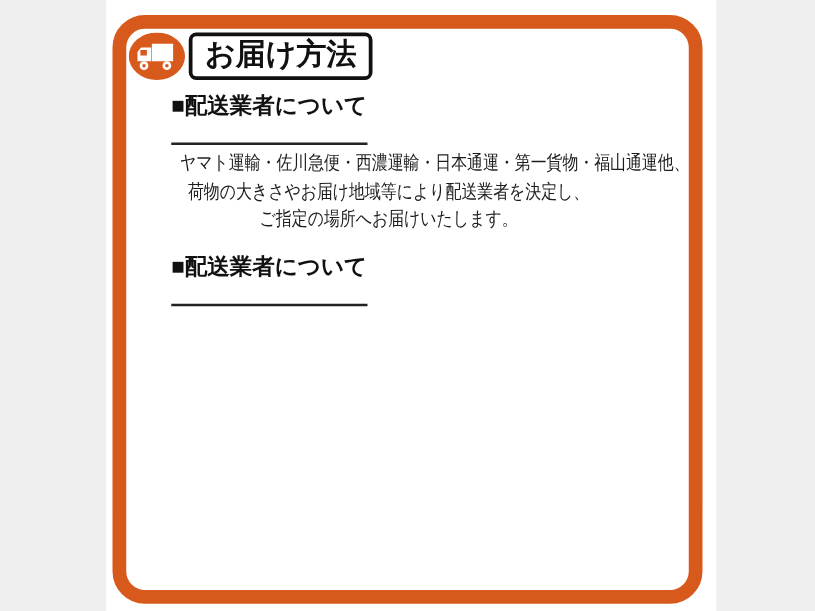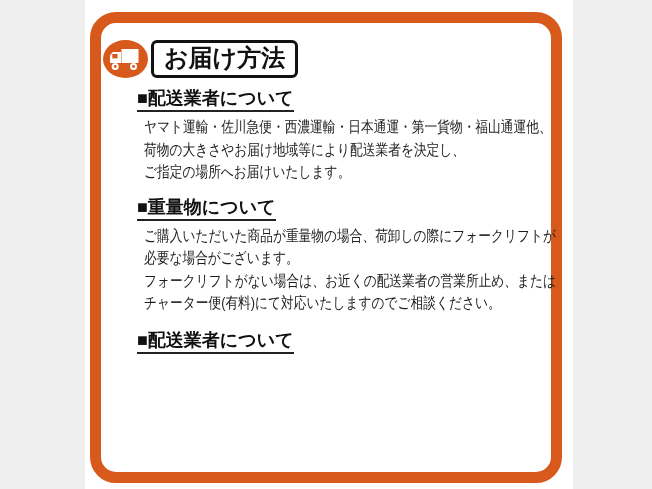--- a/index.html
+++ b/index.html
@@ -22,21 +22,21 @@
     left: 5px; top: 12px;
     width: 472px; height: 471px;
     box-sizing: border-box;
     border: 11px solid #d8591c;
     border-radius: 26px;
     background: #ffffff;
   }
   .header {
     display: flex;
     align-items: center;
-    margin: 17px 0 0 2px;
+    margin: 3px 0 0 2px;
   }
   .truck-badge { display: block; flex: 0 0 auto; }
   .title-box {
     margin-left: 3px;
     border: 3px solid #111111;
     border-radius: 6px;
     padding: 0 10px 3px 10px;
     font-size: 24px;
     line-height: 29px;
     font-weight: bold;
@@ -47,24 +47,24 @@
   .section.s1 { margin-top: 10px; }
   .section.s2 { margin-top: 13px; }
   .section.s3 { margin-top: 15px; }
   .heading {
     display: inline-block;
     font-size: 18px;
     line-height: 20px;
     font-weight: bold;
     color: #111111;
     border-bottom: 2px solid #222222;
-    padding-bottom: 2px;
+    padding-bottom: 20px;
     white-space: nowrap;
   }
-  .body { margin: 4px 0 0 7px; }
+  .body { margin: 4px 0 0 7px; text-align: center; }
   .line {
     font-size: 15.5px;
     line-height: 22.5px;
     color: #1c1c1c;
     white-space: nowrap;
     transform: scaleX(0.82);
     transform-origin: 0 50%;
   }
 </style>
 </head>
@@ -94,29 +94,20 @@
 
       <div class="section s1">
         <div class="heading">■配送業者について</div>
         <div class="body">
           <div class="line">ヤマト運輸・佐川急便・西濃運輸・日本通運・第一貨物・福山通運他、</div>
           <div class="line">荷物の大きさやお届け地域等により配送業者を決定し、</div>
           <div class="line">ご指定の場所へお届けいたします。</div>
         </div>
       </div>
 
-      <div class="section s2">
-        <div class="heading">■重量物について</div>
-        <div class="body">
-          <div class="line">ご購入いただいた商品が重量物の場合、荷卸しの際にフォークリフトが</div>
-          <div class="line">必要な場合がございます。</div>
-          <div class="line">フォークリフトがない場合は、お近くの配送業者の営業所止め、または</div>
-          <div class="line">チャーター便(有料)にて対応いたしますのでご相談ください。</div>
-        </div>
-      </div>
 
       <div class="section s3">
         <div class="heading">■配送業者について</div>
       </div>
 
     </div>
   </div>
 </div>
 
 </body></html>

